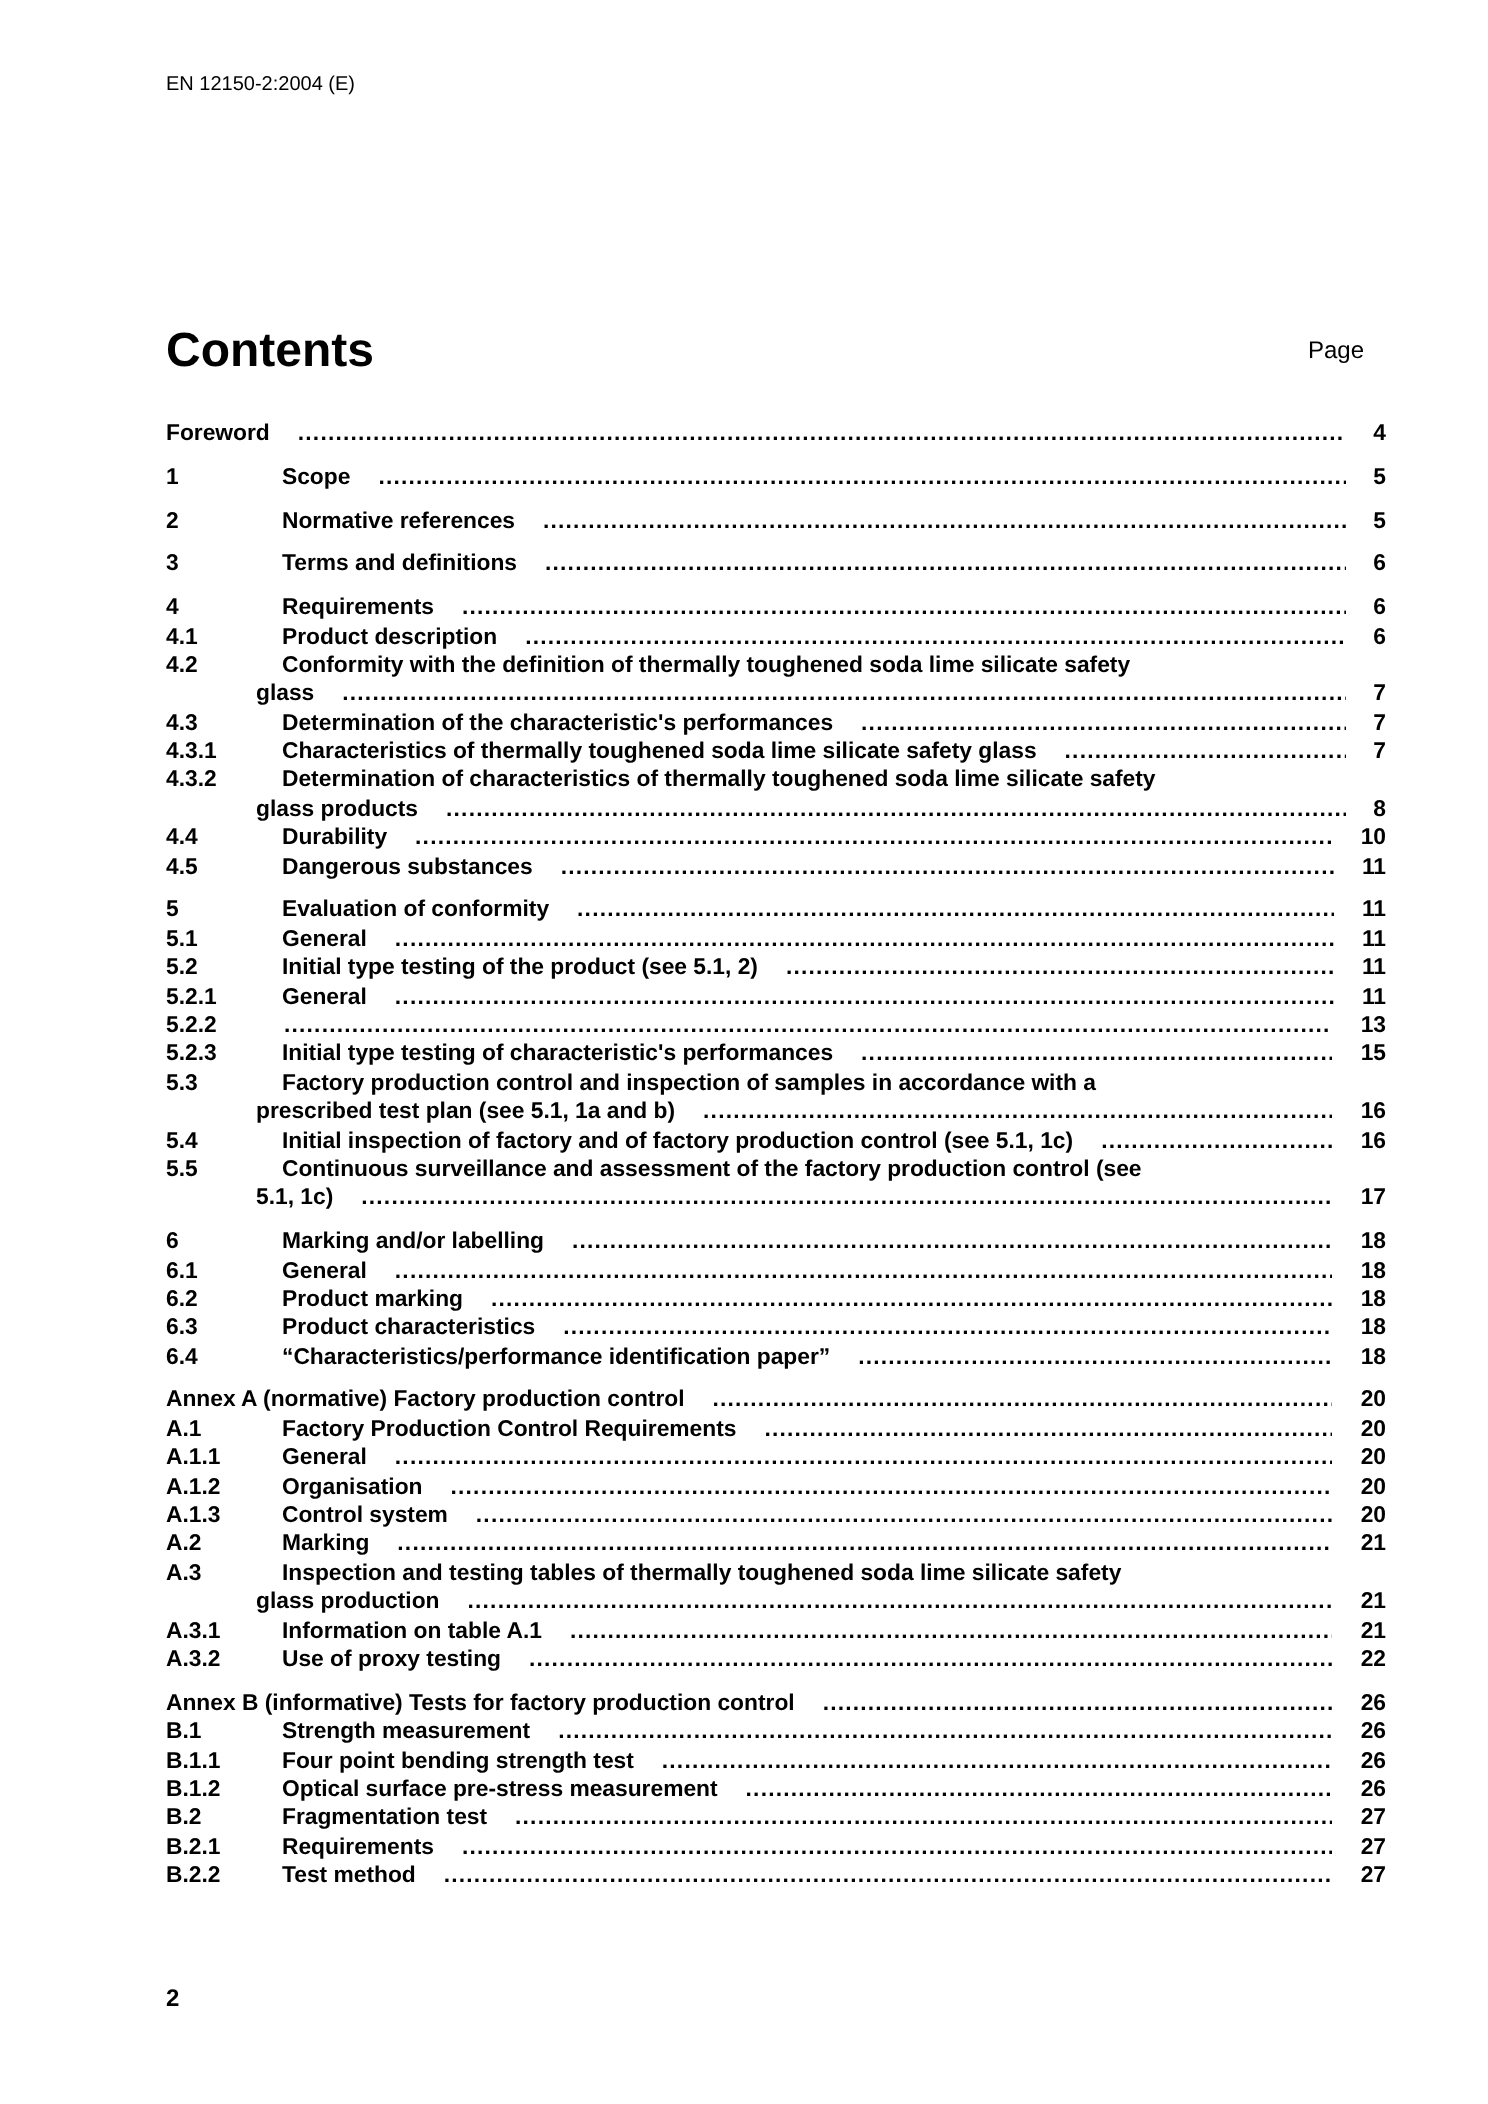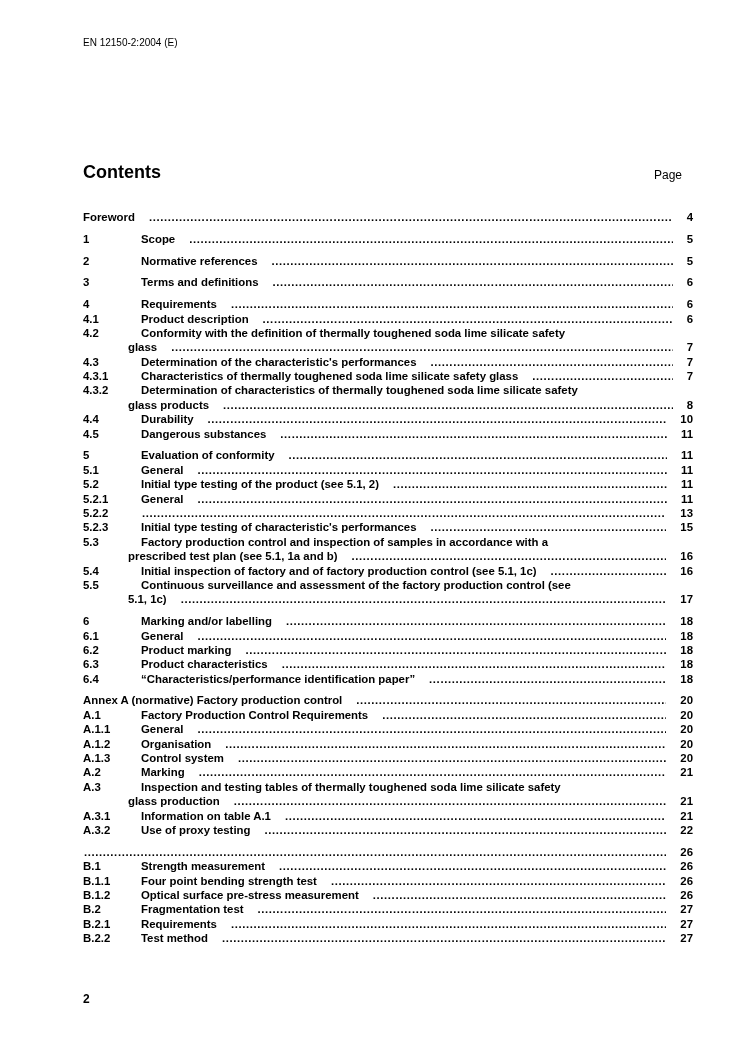--- a/index.html
+++ b/index.html
@@ -1,19 +1,19 @@
 <!DOCTYPE html>
 <html><head>
 <meta charset="utf-8">
 <style>
   html, body { margin: 0; padding: 0; background: #ffffff; }
   body { width: 744px; height: 1052px; position: relative; overflow: hidden;
          font-family: "Liberation Sans", sans-serif; color: #000; }
   .header { position: absolute; left: 83px; top: 37px; font-size: 10px; font-weight: normal; }
-  .title { position: absolute; left: 83px; top: 162px; font-size: 18px; font-weight: bold; }
+  .title { position: absolute; left: 83px; top: 162px; font-size: 24px; font-weight: bold; }
   .page-label { position: absolute; right: 62px; top: 168px; font-size: 12px; }
   .toc { position: absolute; left: 83px; top: 210px; width: 610px; }
   .row { display: flex; align-items: baseline; font-size: 11.4px; font-weight: bold; line-height: 14.4px; height: 14.4px; gap: 13px; }
   .row.gap { margin-top: 7.4px; }
   .num { width: 45px; flex: 0 0 45px; white-space: nowrap; }
   .text { white-space: nowrap; }
   .cont { padding-left: 45px; }
   .dots { flex: 1 1 auto; overflow: hidden; white-space: nowrap; margin: 0 1px; }
   .dots::after { content: "...................................................................................................................................................................................................................................................."; letter-spacing: 0.6px; }
   .pg { flex: 0 0 auto; text-align: right; }
@@ -243,20 +243,21 @@
       <span class="dots"></span>
       <span class="pg">21</span>
     </div>
     <div class="row">
       <span class="num">A.3.2</span>
       <span class="text">Use of proxy testing</span>
       <span class="dots"></span>
       <span class="pg">22</span>
     </div>
     <div class="row gap">
+      <span class="text">Annex B (informative)  Tests for factory production control</span>
       <span class="dots"></span>
       <span class="pg">26</span>
     </div>
     <div class="row">
       <span class="num">B.1</span>
       <span class="text">Strength measurement</span>
       <span class="dots"></span>
       <span class="pg">26</span>
     </div>
     <div class="row">

